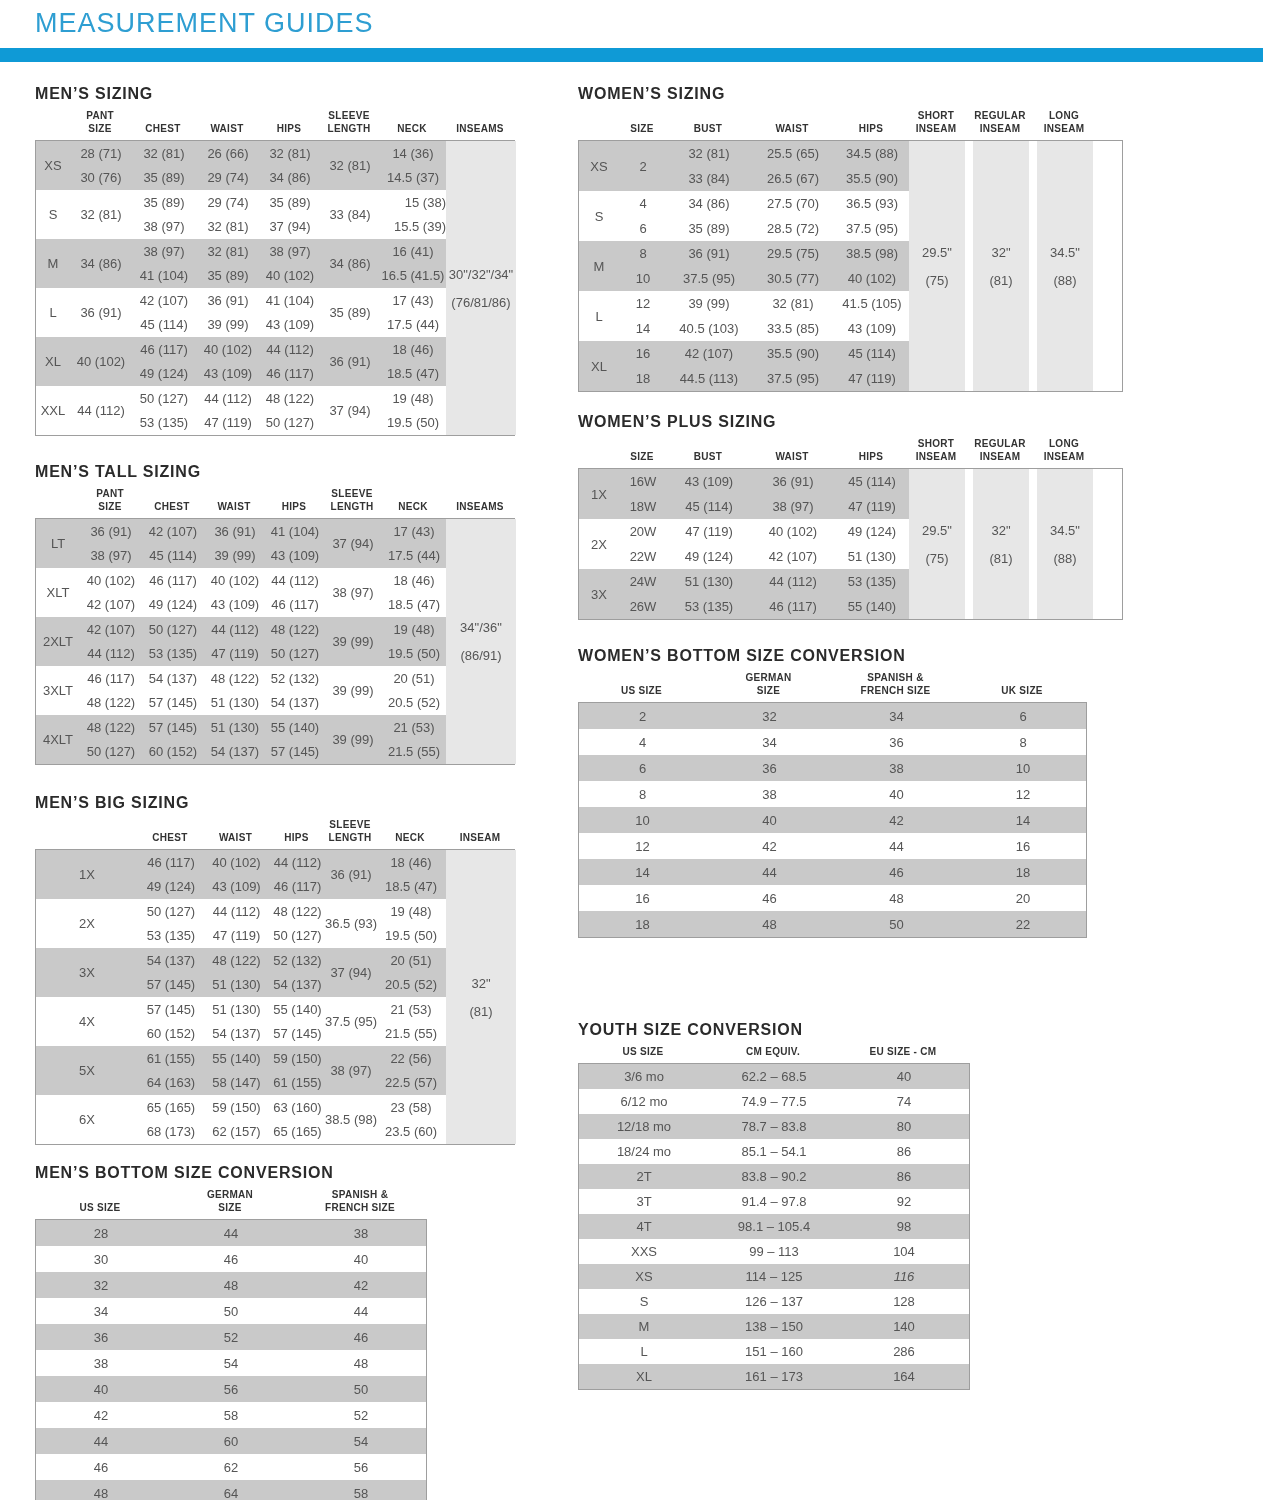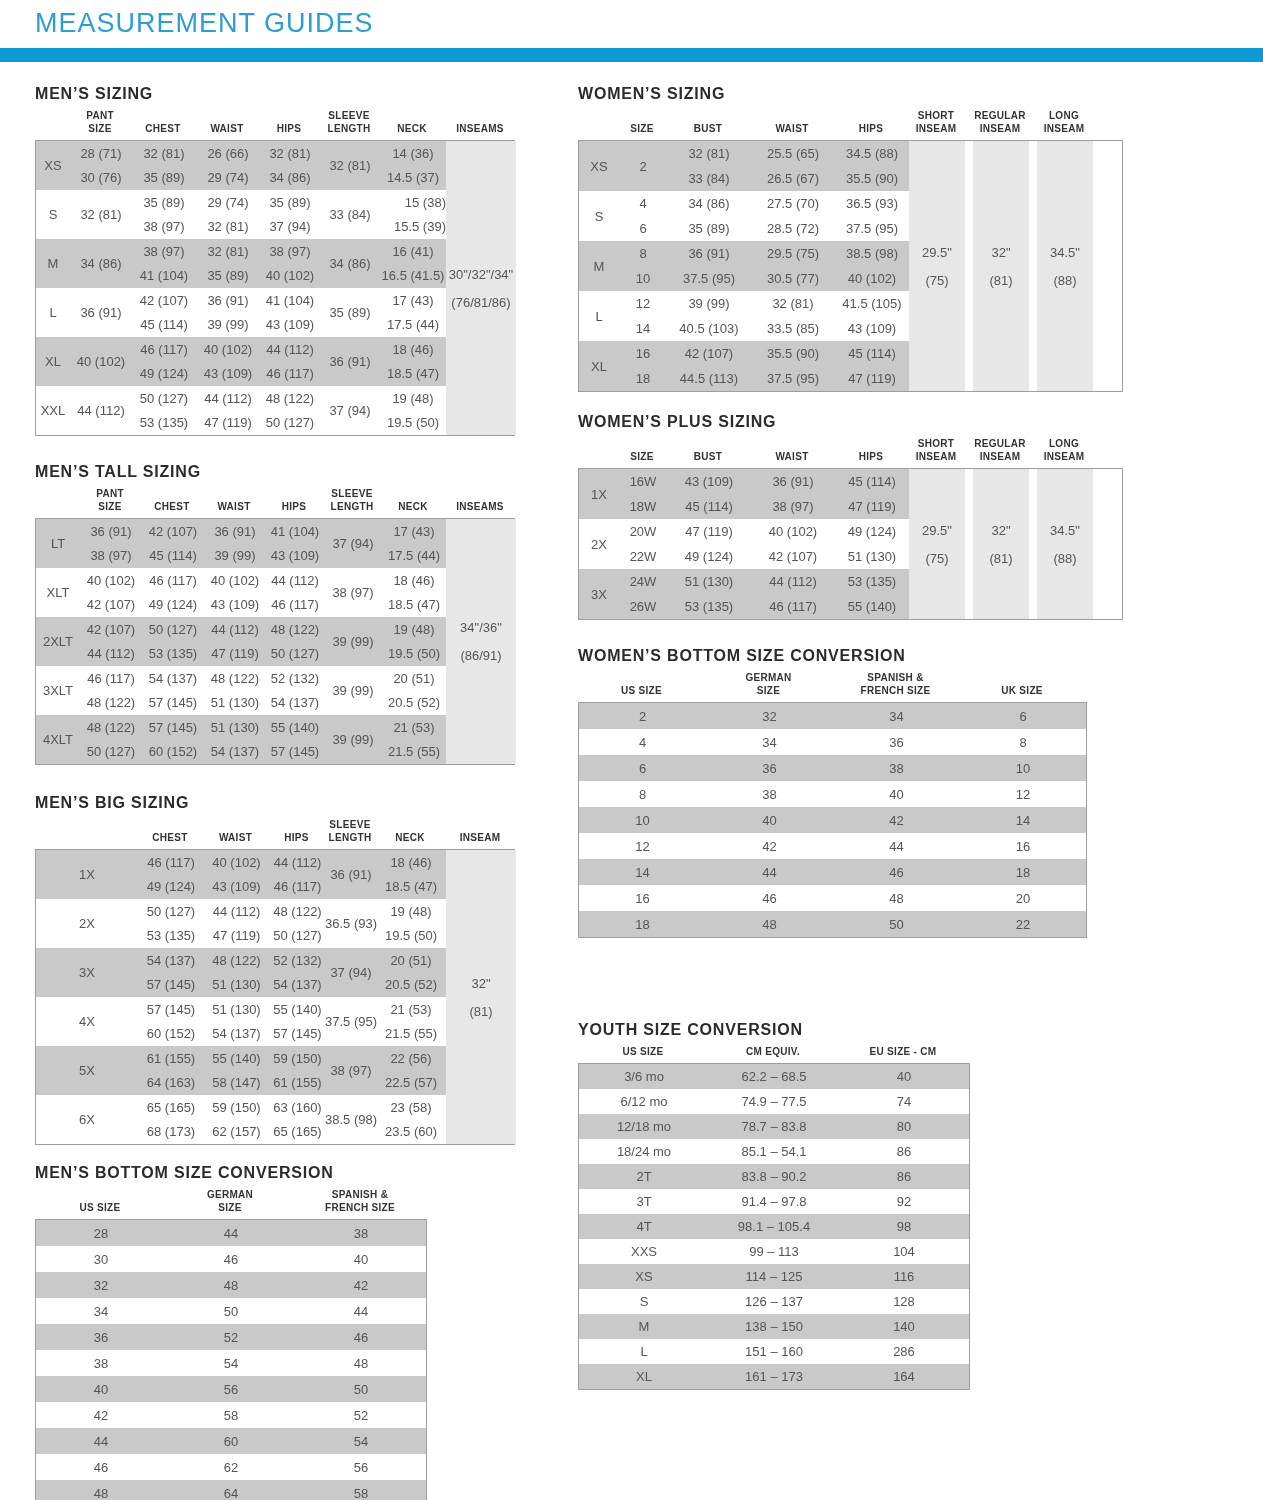--- a/index.html
+++ b/index.html
@@ -1003,21 +1003,21 @@
               <div class="conv-cell" style="width: 130px;">98</div>
             </div>
             <div class="conv-row " style="height: 25px;">
               <div class="conv-cell" style="width: 130px;">XXS</div>
               <div class="conv-cell" style="width: 130px;">99 – 113</div>
               <div class="conv-cell" style="width: 130px;">104</div>
             </div>
             <div class="conv-row gray" style="height: 25px;">
               <div class="conv-cell" style="width: 130px;">XS</div>
               <div class="conv-cell" style="width: 130px;">114 – 125</div>
-              <div class="conv-cell" style="width: 130px;">116</div>
+              <div class="conv-cell" style="width: 130px; font-style: italic;">116</div>
             </div>
             <div class="conv-row " style="height: 25px;">
               <div class="conv-cell" style="width: 130px;">S</div>
               <div class="conv-cell" style="width: 130px;">126 – 137</div>
               <div class="conv-cell" style="width: 130px;">128</div>
             </div>
             <div class="conv-row gray" style="height: 25px;">
               <div class="conv-cell" style="width: 130px;">M</div>
               <div class="conv-cell" style="width: 130px;">138 – 150</div>
               <div class="conv-cell" style="width: 130px;">140</div>

